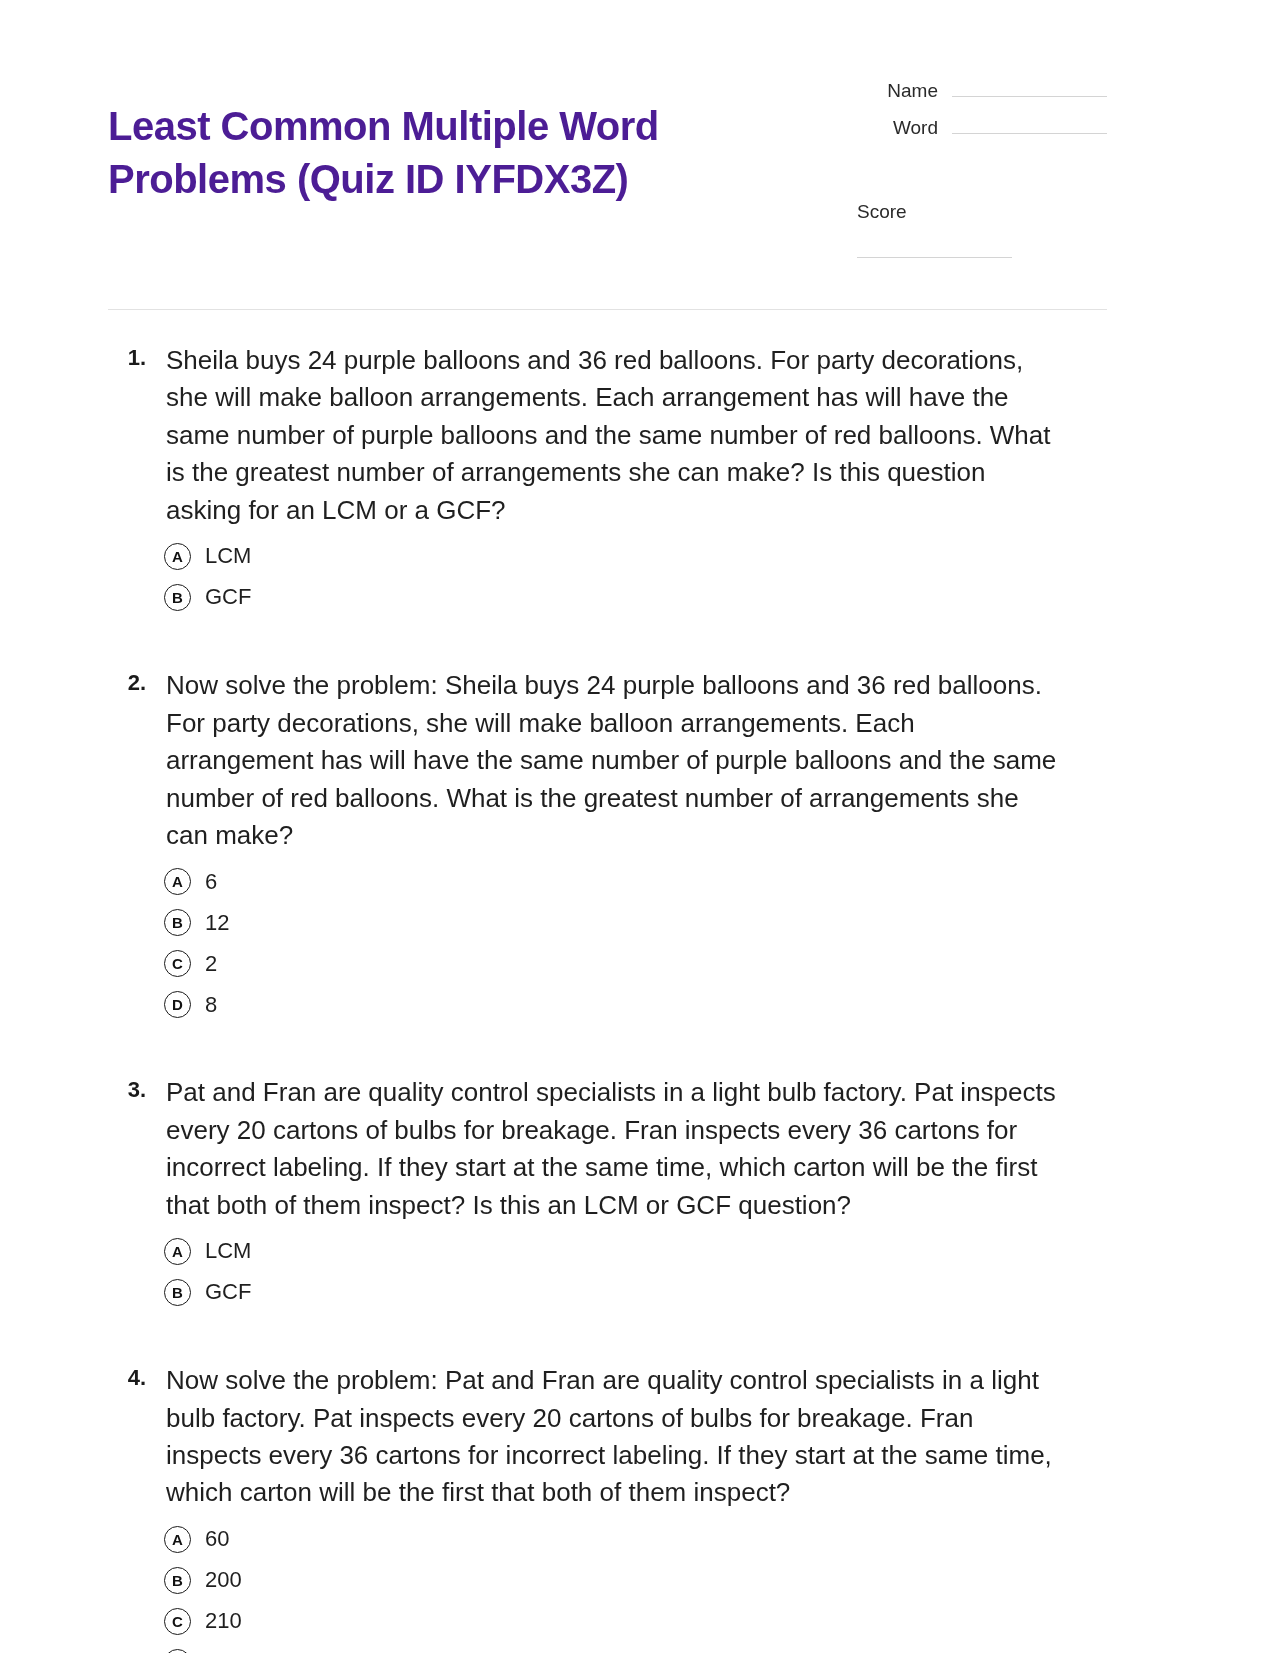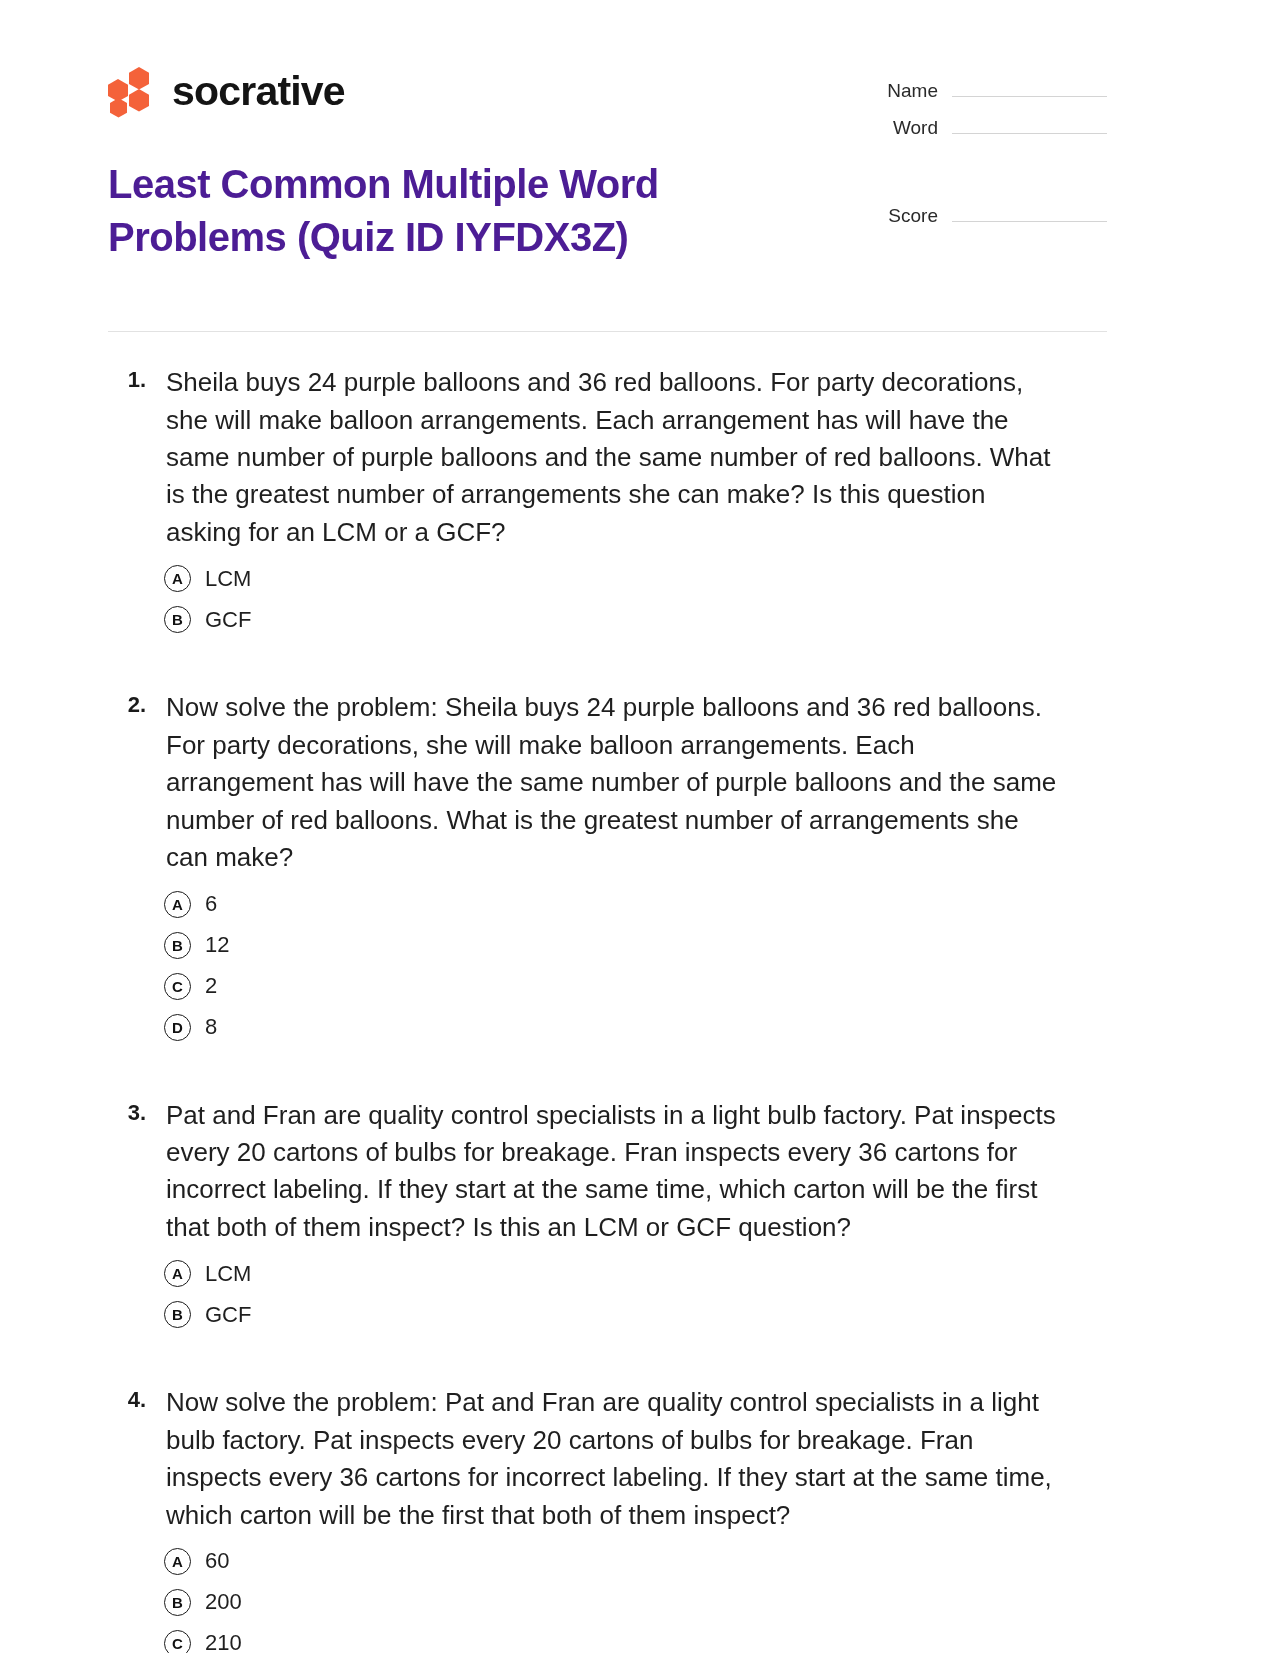--- a/index.html
+++ b/index.html
@@ -101,20 +101,21 @@
     color: #2a2a2a;
     white-space: nowrap;
   }
   .meta-line {
     width: 155px;
     border-bottom: 1.5px solid #d4d4d4;
     height: 20px;
   }
   .meta-row.score {
     margin-top: 62px;
+    flex-direction: column;
   }
 
   
   .divider {
     margin: 40px 168px 0 108px;
     border-top: 1px solid #e2e2e2;
   }
 
   
   .questions {
@@ -179,29 +180,20 @@
   }
 </style>
 </head>
 <body>
 
 <div class="page">
 
   <div class="header">
 
     <div class="brand-block">
-      <div class="logo-row">
-        <div class="logo-mark">
-          <span class="hex h1"></span>
-          <span class="hex h2"></span>
-          <span class="hex h3"></span>
-          <span class="hex h4"></span>
-        </div>
-        <div class="logo-word">socrative</div>
-      </div>
 
       <h1 class="doc-title">Least Common Multiple Word Problems (Quiz ID IYFDX3Z)</h1>
     </div>
 
     <div class="meta">
       <div class="meta-row">
         <span class="meta-label">Name</span>
         <span class="meta-line"></span>
       </div>
       <div class="meta-row">

